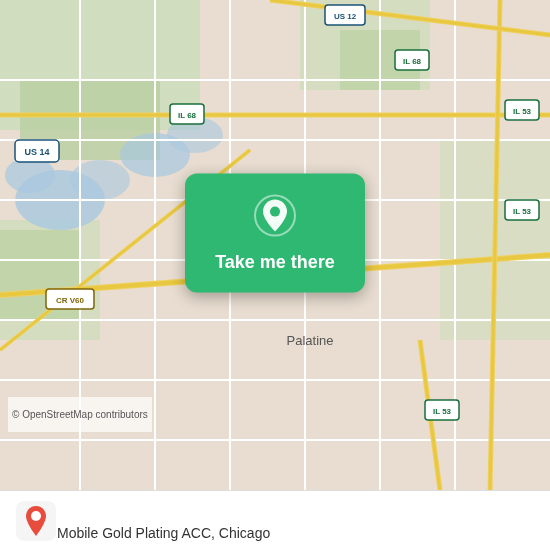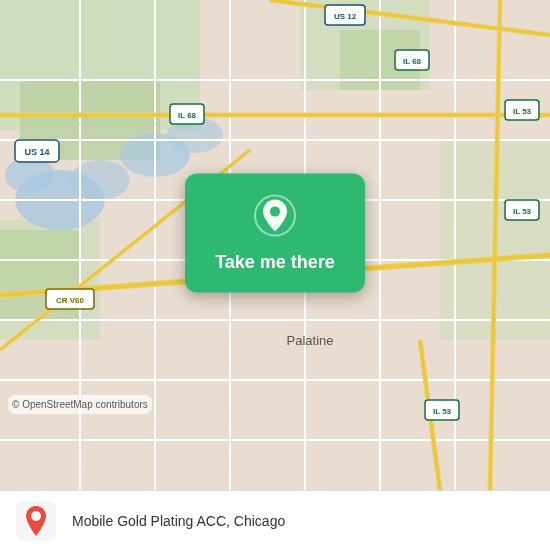--- a/index.html
+++ b/index.html
@@ -26,22 +26,22 @@
       height: 60px;
       background: #fff;
       display: flex;
       align-items: center;
       padding: 0 16px;
       border-top: 1px solid #ddd;
     }
 
     #destination-info {
       display: flex;
-      align-items: center;
-      gap: 16px;
+      align-items: flex-end;
+      gap: 1px;
     }
 
     #moovit-logo {
       width: 40px;
       height: 40px;
       flex-shrink: 0;
     }
 
     #place-text {
       font-size: 14px;
@@ -74,27 +74,27 @@
       font-weight: 600;
       background: none;
       border: none;
       cursor: pointer;
       white-space: nowrap;
     }
 
     
     #attribution {
       position: absolute;
-      bottom: 76px;
+      bottom: 58px;
       left: 8px;
       font-size: 10px;
       color: #555;
       background: rgba(255,255,255,0.7);
-      padding: 4px 4px;
-      border-radius: 7px;
+      padding: 12px 4px;
+      border-radius: 0;
     }
 
     
     #map-svg {
       width: 100%;
       height: 100%;
       position: absolute;
       top: 0; left: 0;
     }
   </style>

